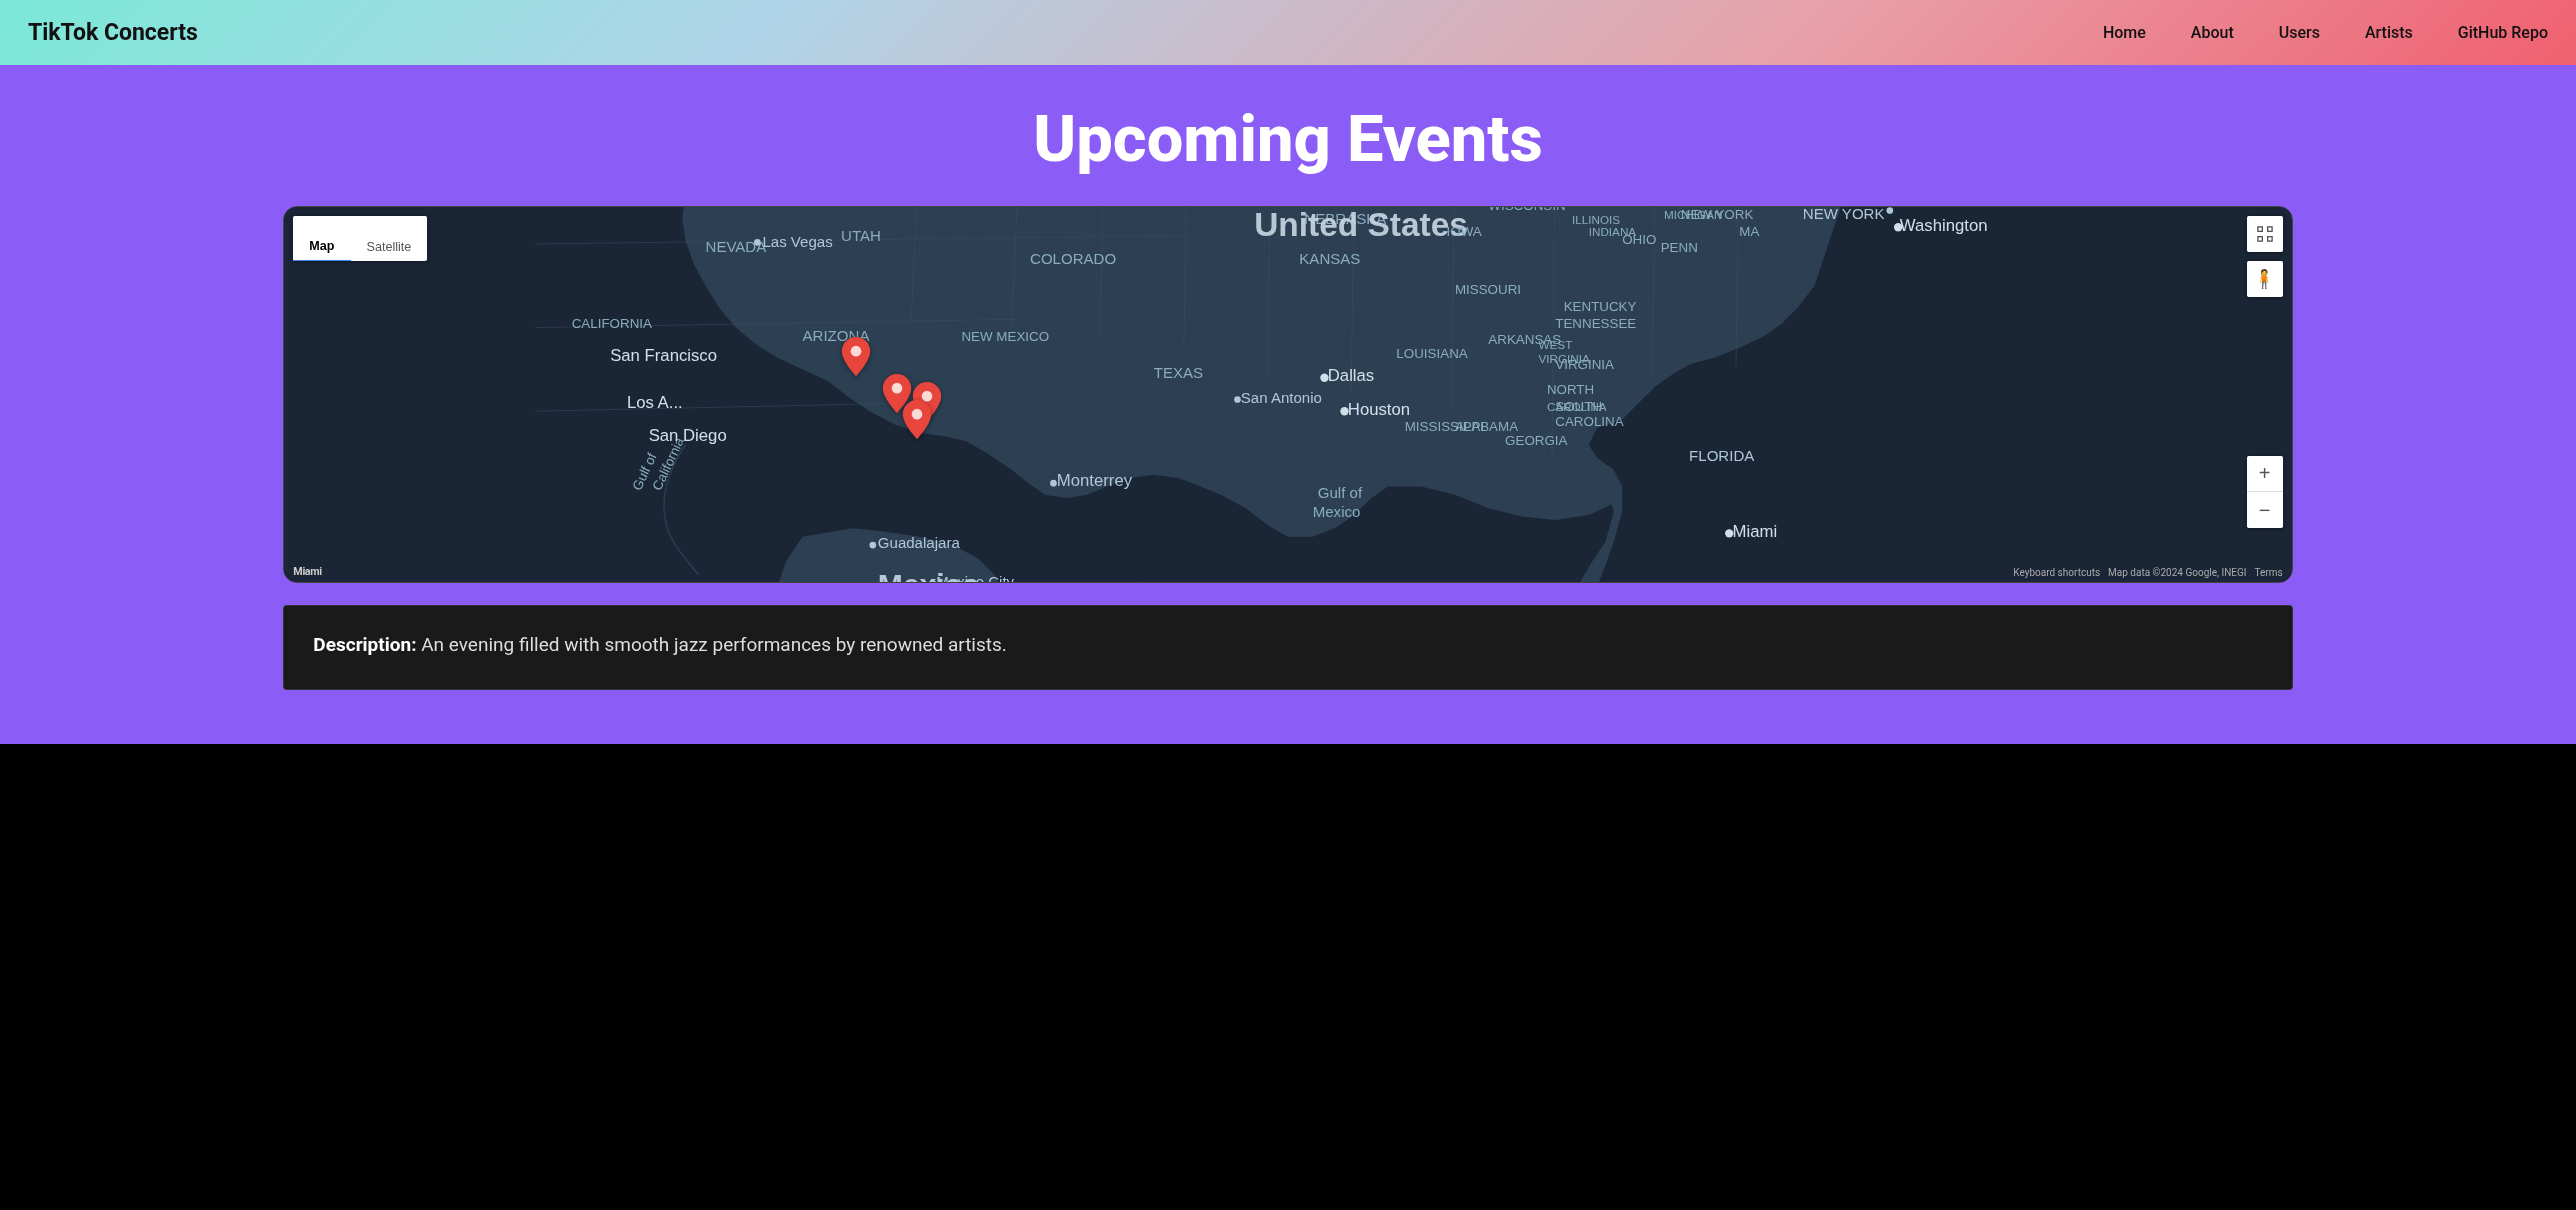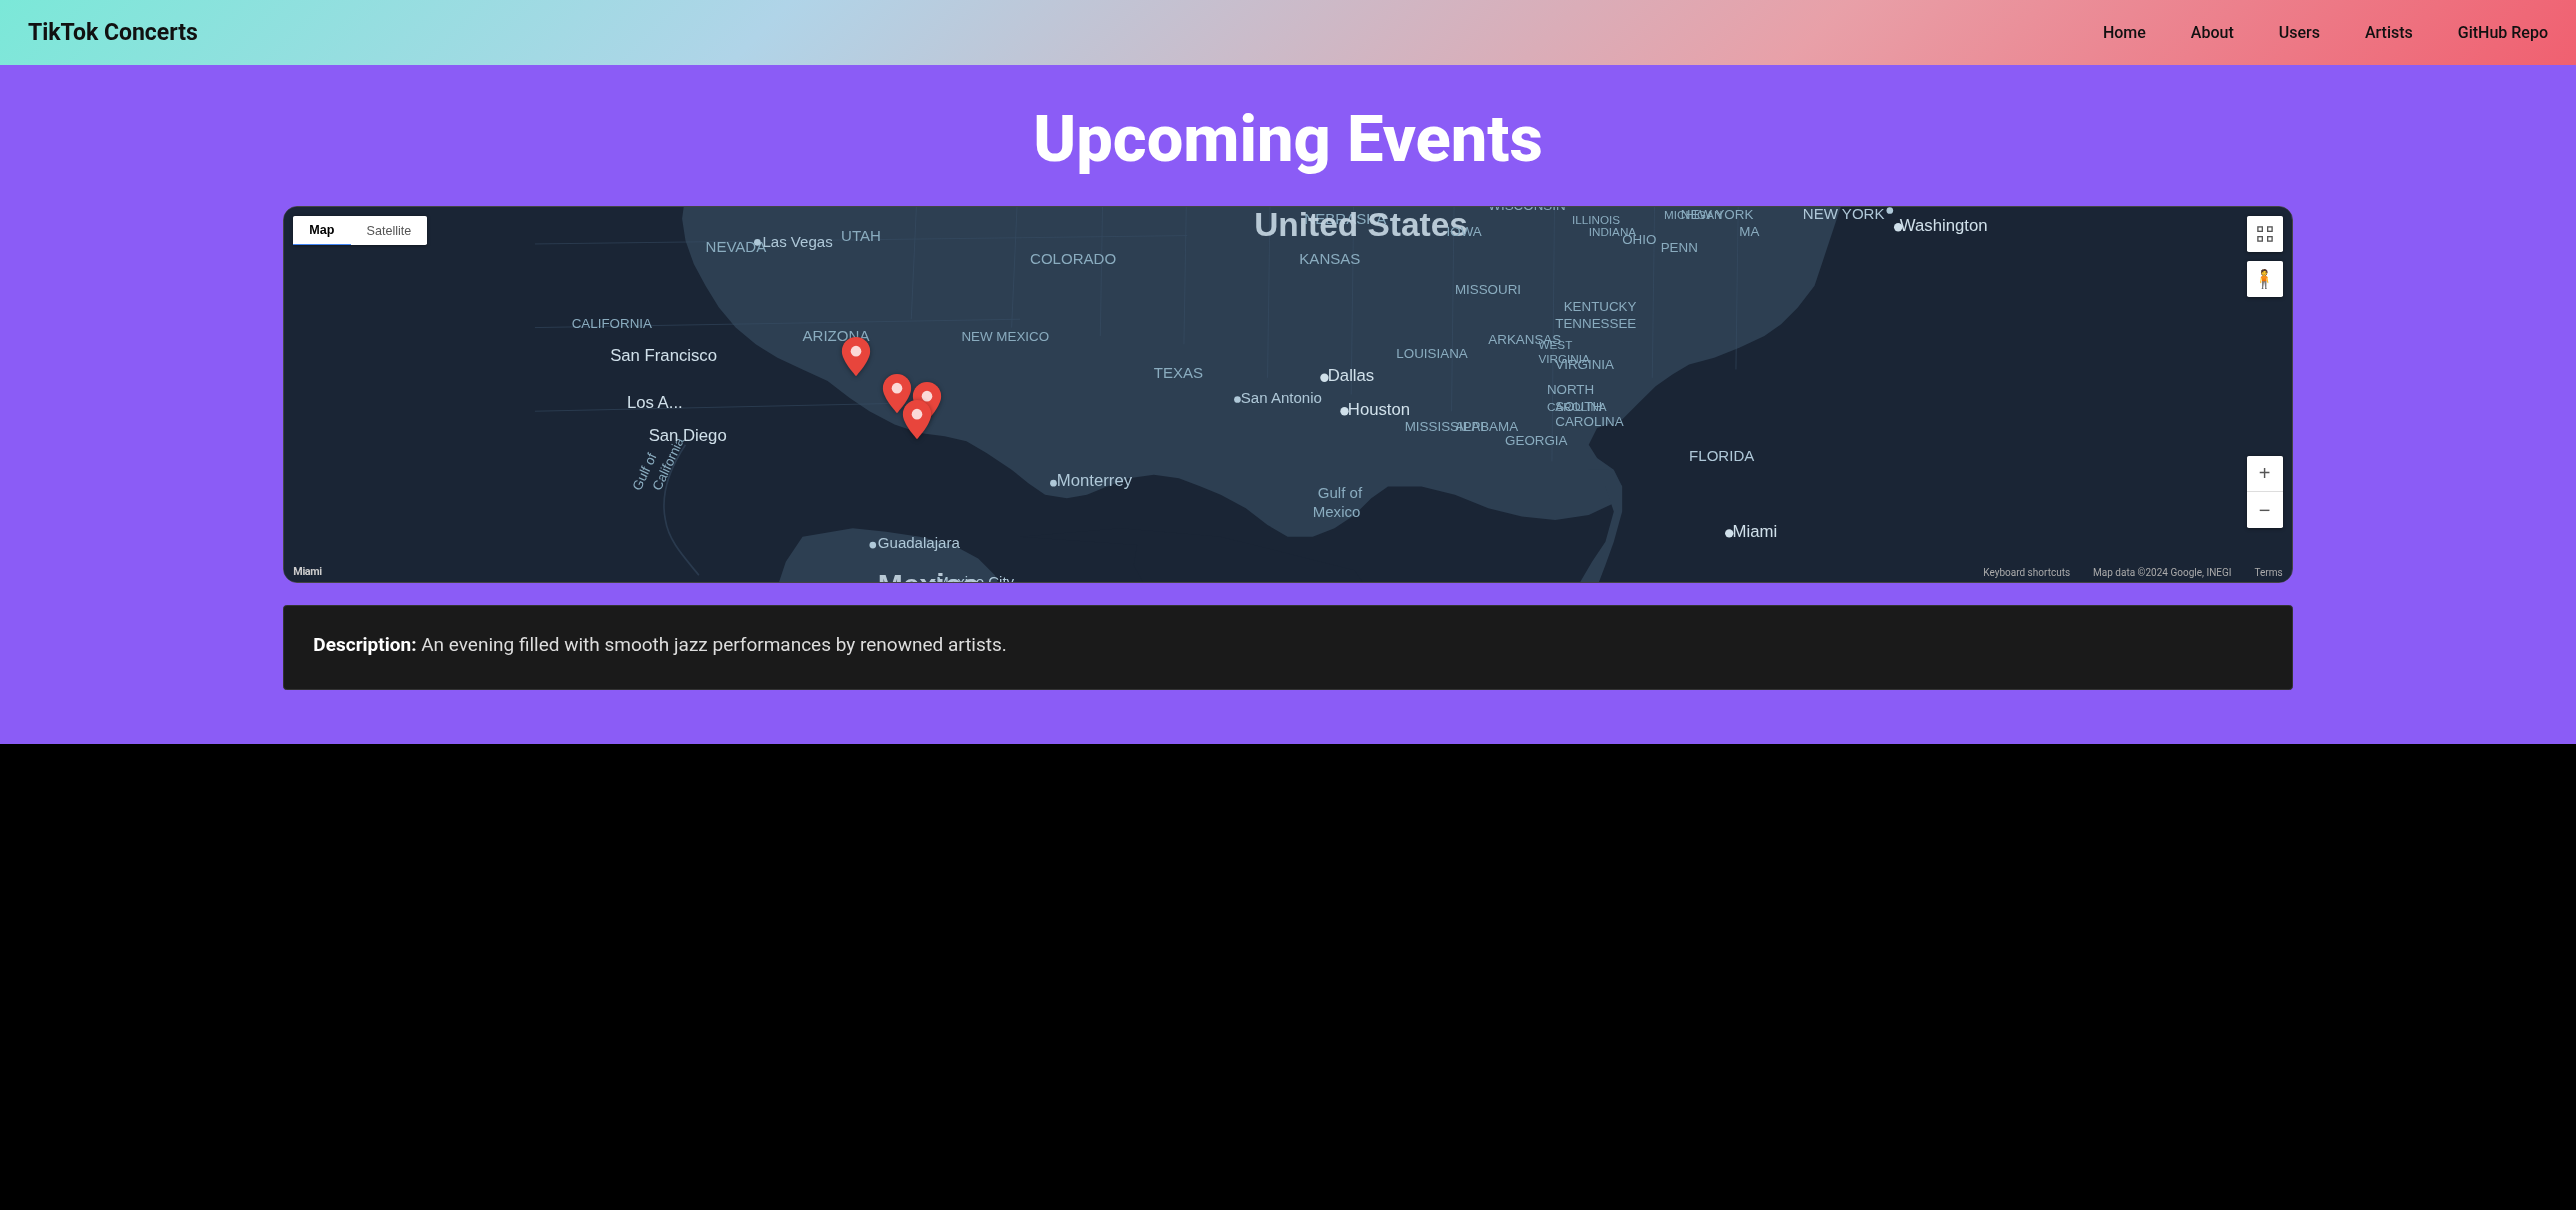--- a/index.html
+++ b/index.html
@@ -94,20 +94,21 @@
     }
 
     .map-type-btn {
       padding: 7.2px 16px;
       font-size: 12.6px;
       font-weight: 500;
       color: #555;
       cursor: pointer;
       border: none;
       background: transparent;
+      margin-top: 16px;
     }
 
     .map-type-btn.active {
       color: #000;
       font-weight: 700;
       border-bottom: 1.8px solid #4285f4;
     }
 
     .map-fullscreen-btn {
       position: absolute;
@@ -194,21 +195,21 @@
       letter-spacing: -0.4px;
     }
 
     .map-attribution-right {
       position: absolute;
       bottom: 3.6px;
       right: 9px;
       font-size: 10px;
       color: #aaa;
       display: flex;
-      gap: 23px;
+      gap: 8px;
       z-index: 10;
     }
 
     
     .map-pin {
       position: absolute;
       transform: translate(-50%, -100%);
       z-index: 5;
     }
 

